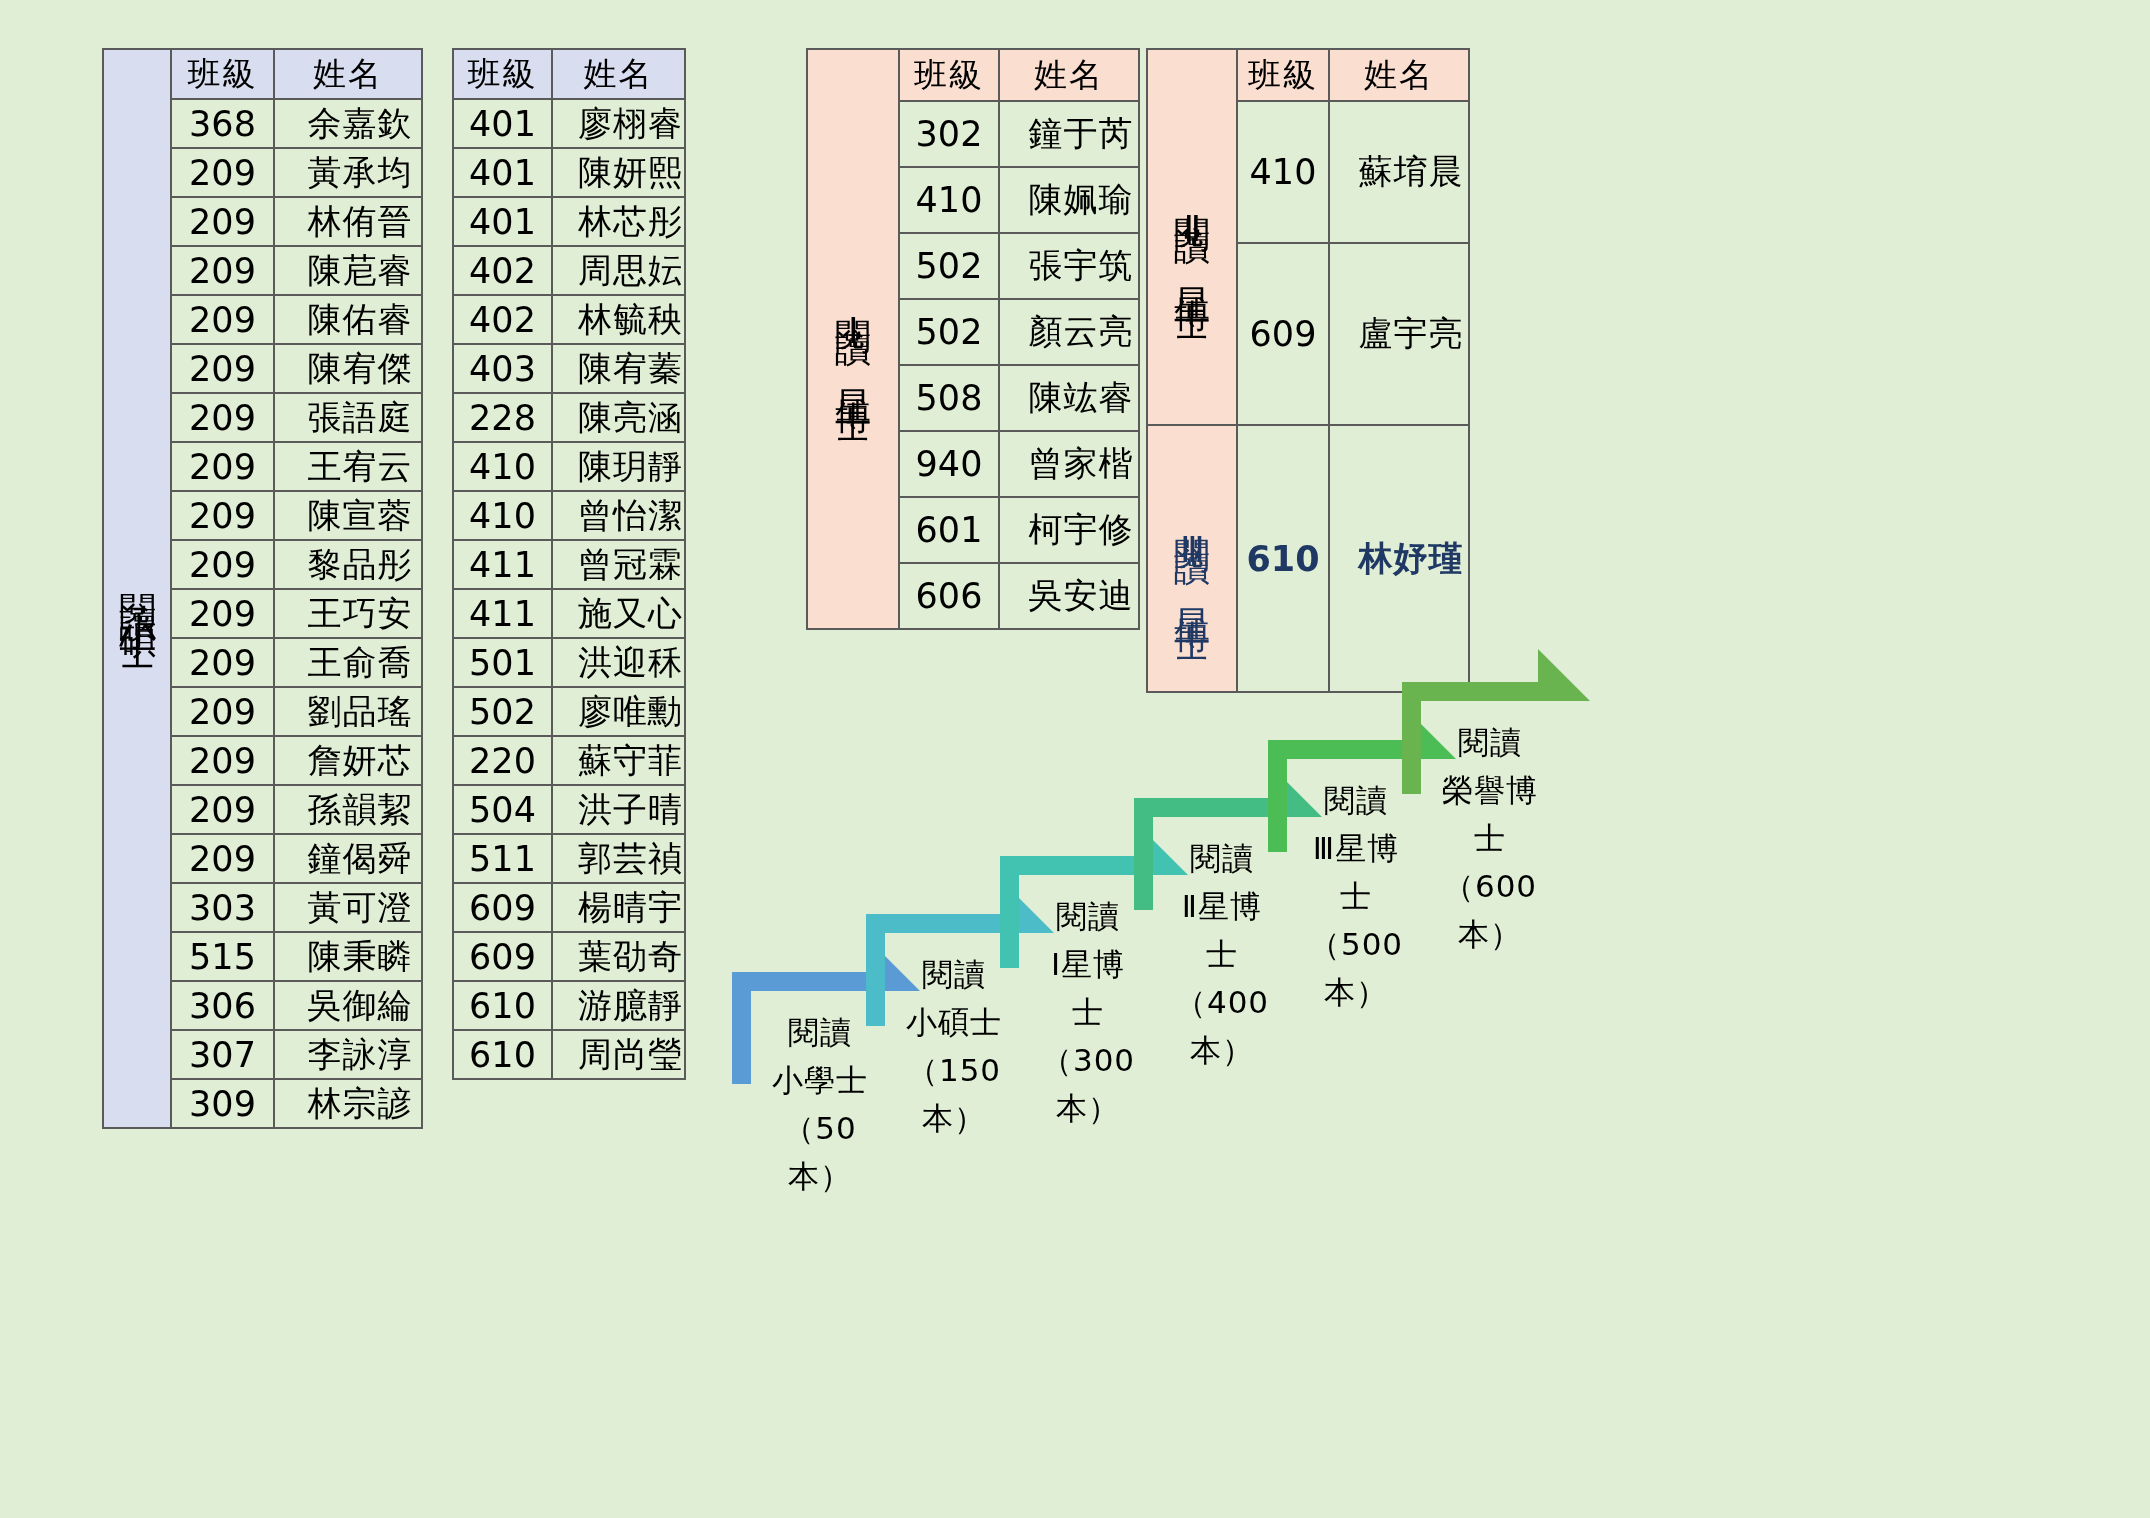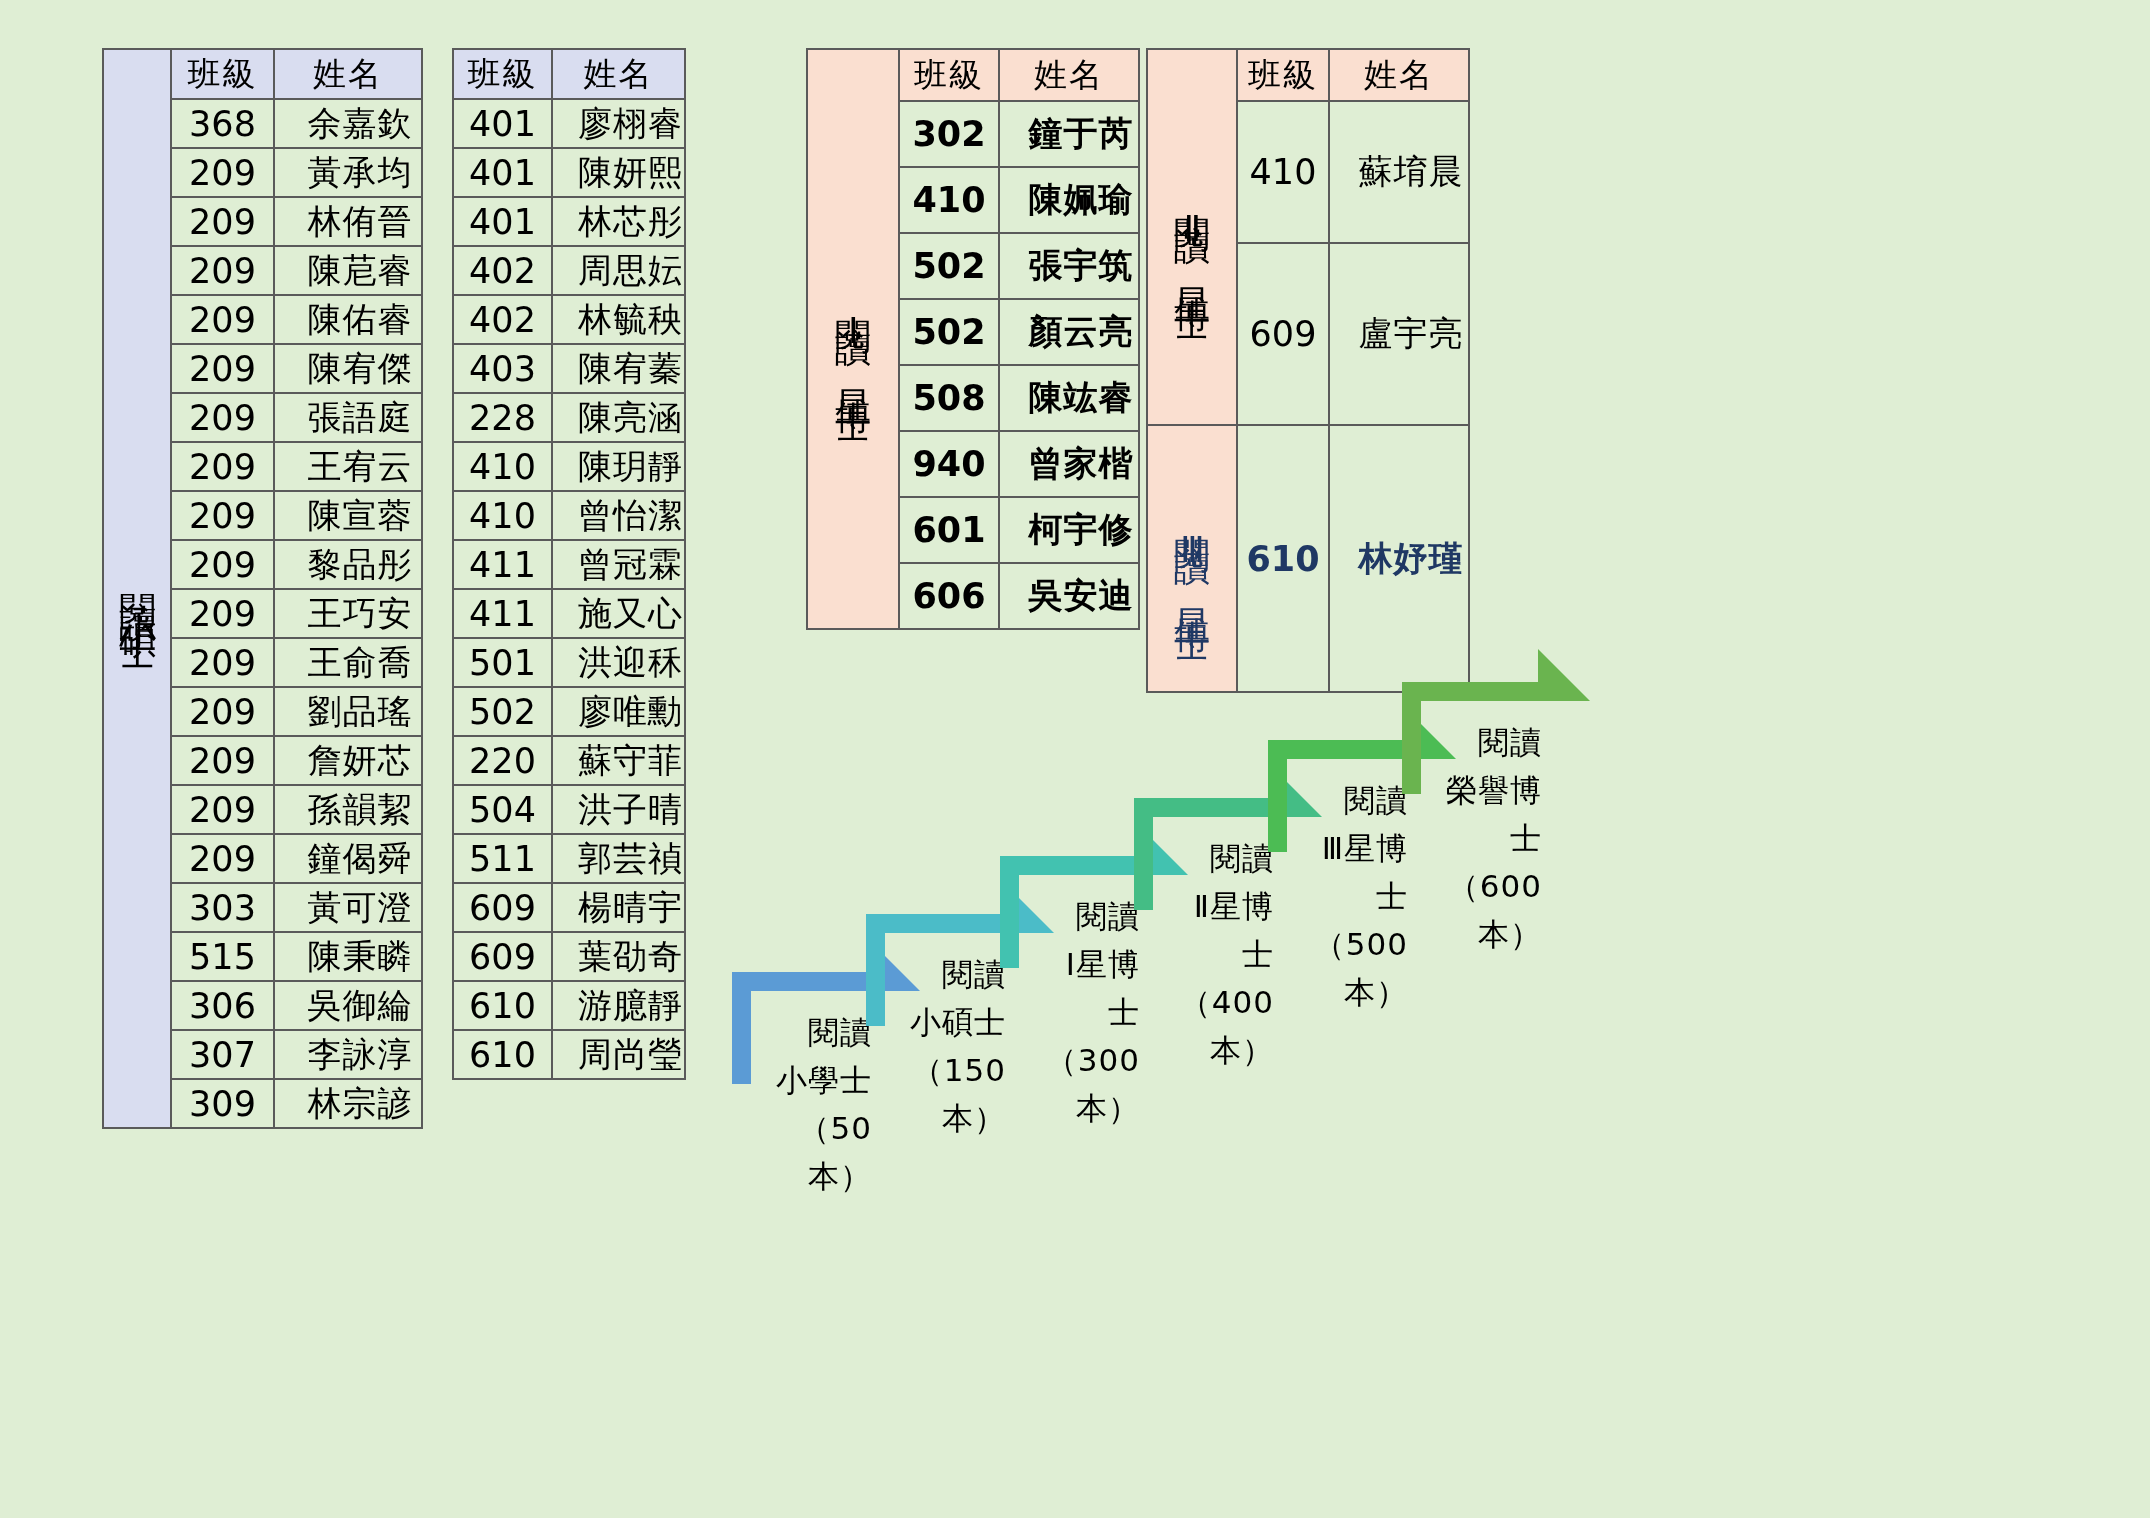--- a/index.html
+++ b/index.html
@@ -83,21 +83,21 @@
   #table-xiaoshuoshi .colC { width: 148px; }
 
   #table-group2 { position: absolute; left: 452px; top: 48px; }
   #table-group2 .colB { width: 99px; }
   #table-group2 .colC { width: 133px; }
 
   #table-star1 { position: absolute; left: 806px; top: 48px; }
   #table-star1 .colA { width: 92px; }
   #table-star1 .colB { width: 100px; }
   #table-star1 .colC { width: 140px; }
-  #table-star1 .cell { height: 64px; font-weight: bold; }
+  #table-star1 .cell { height: 64px; }
 
   #table-star23 { position: absolute; left: 1146px; top: 48px; }
   #table-star23 .colA { width: 90px; }
   #table-star23 .colB { width: 92px; }
   #table-star23 .colC { width: 140px; }
 
   
   #staircase { position: absolute; left: 716px; top: 672px; width: 1400px; height: 420px; }
   .step { position: absolute; }
   .step .tread {
@@ -113,21 +113,21 @@
   .step .arrow {
     position: absolute;
     width: 0; height: 0;
     border-style: solid;
   }
   .steplabel {
     position: absolute;
     font-size: 31px;
     line-height: 1.55;
     color: #000;
-    text-align: right;
+    text-align: center;
     letter-spacing: 1px;
   }
 </style>
 </head>
 <body>
 
 <div class="page">
 
   <table class="roster" id="table-xiaoshuoshi">
     <colgroup>

